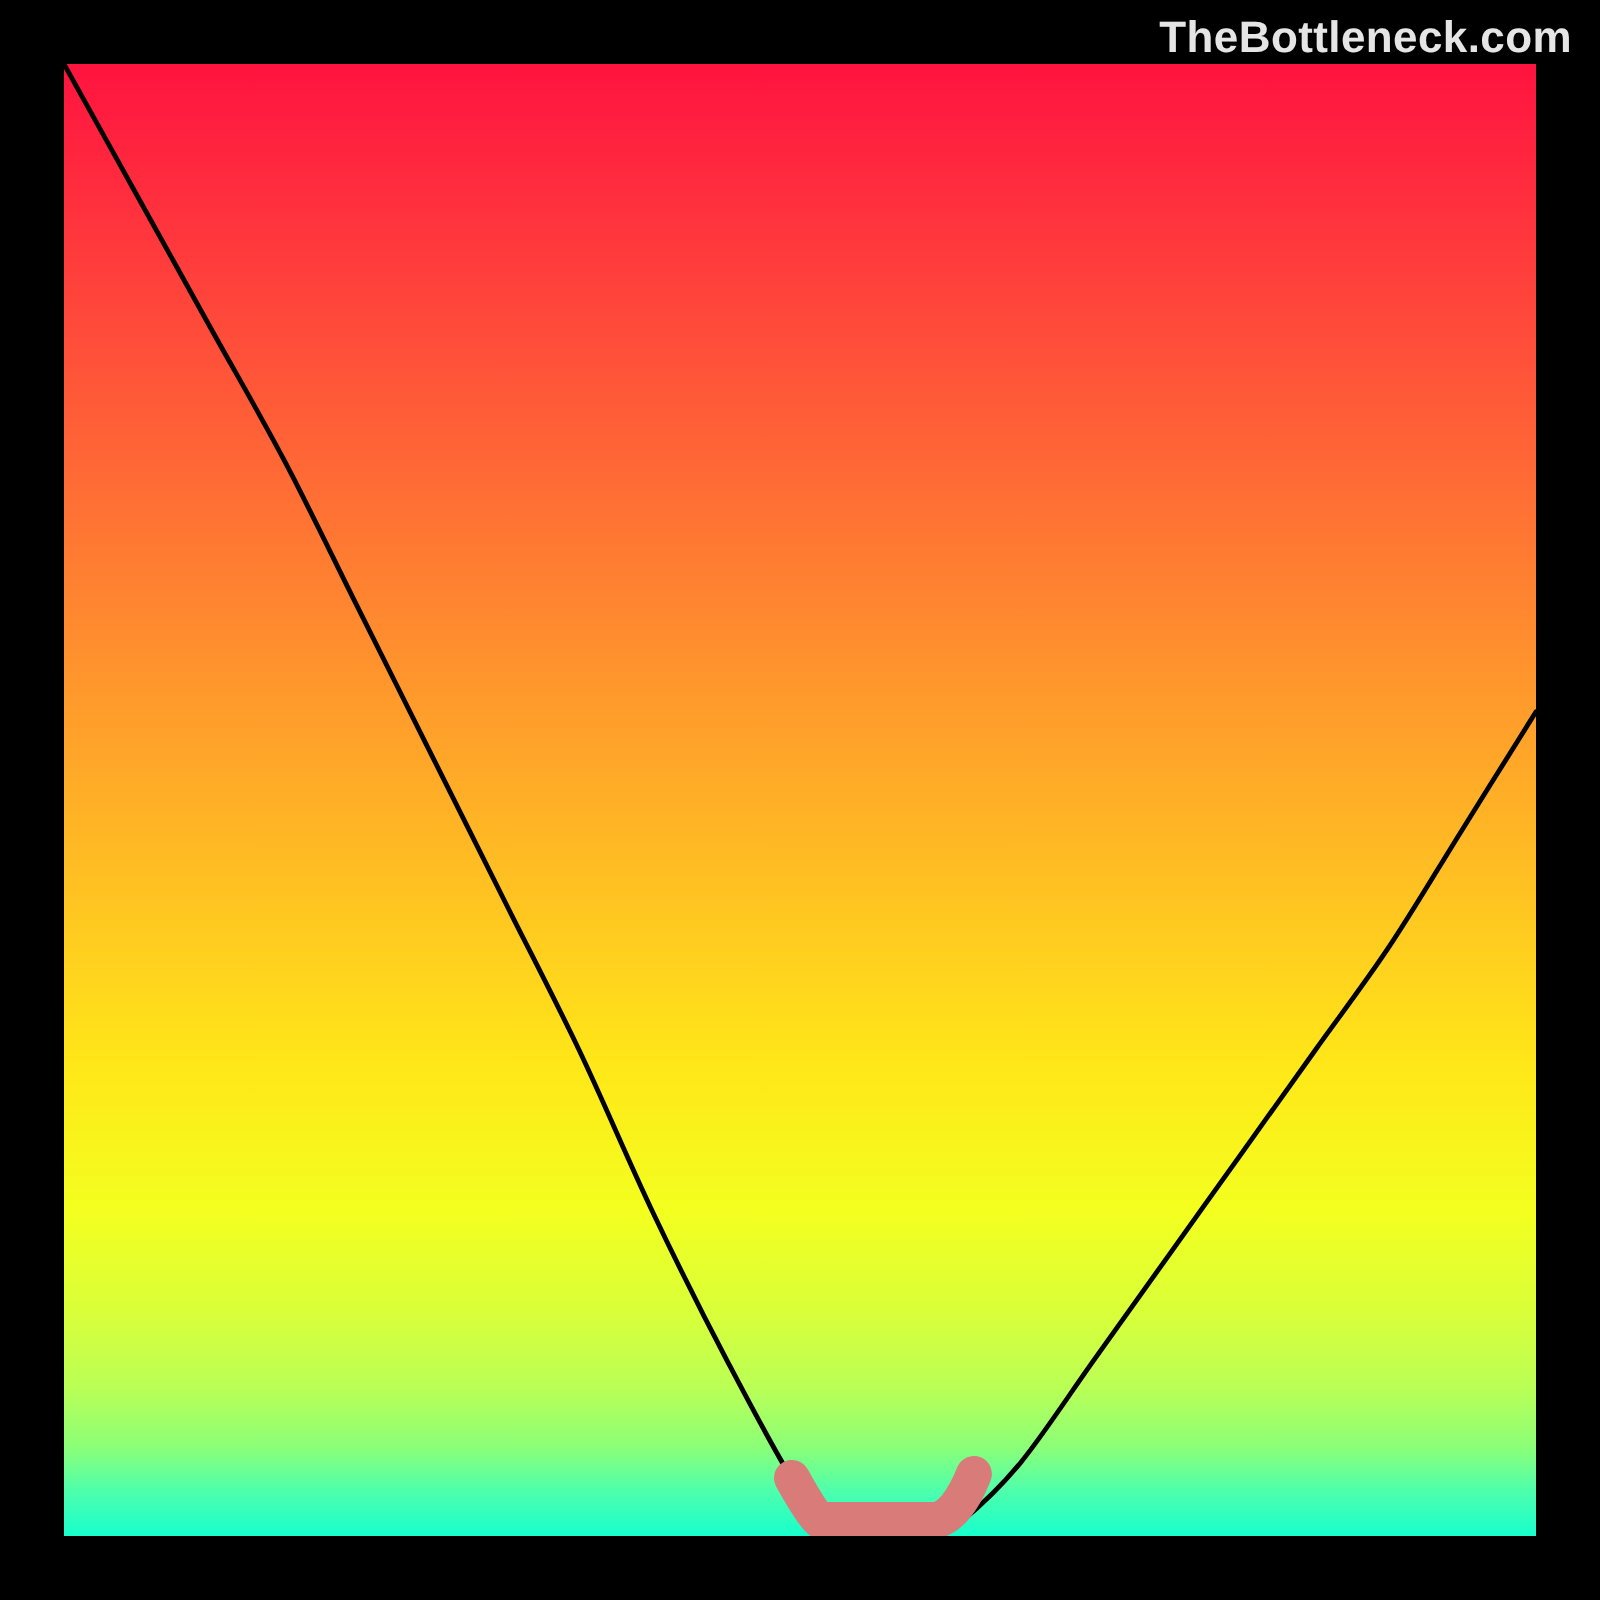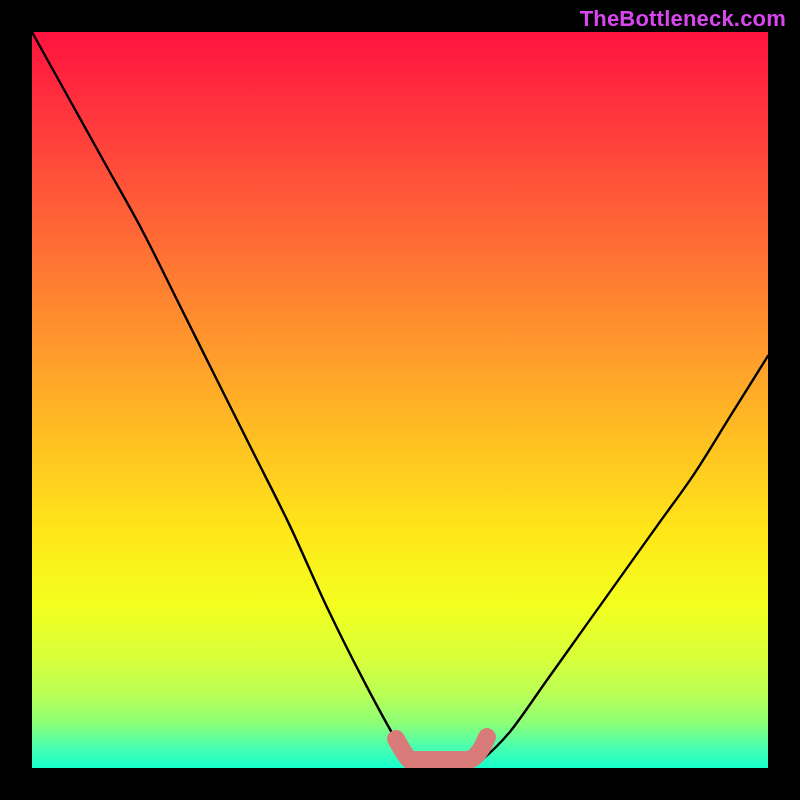--- a/index.html
+++ b/index.html
@@ -41,21 +41,21 @@
       #b9ff56 90%,
       #8bff78 94%,
       #4dffad 97%,
       #17ffcd 100%
     );
   }
   .watermark {
     position: absolute;
     top: 6px;
     right: 14px;
-    color: #d946ef;
+    color: #e5e5e5;
     font-size: 22px;
     font-weight: 600;
     letter-spacing: 0.2px;
     user-select: none;
   }
   svg.curve {
     position: absolute;
     left: 0;
     top: 0;
     width: 100%;

